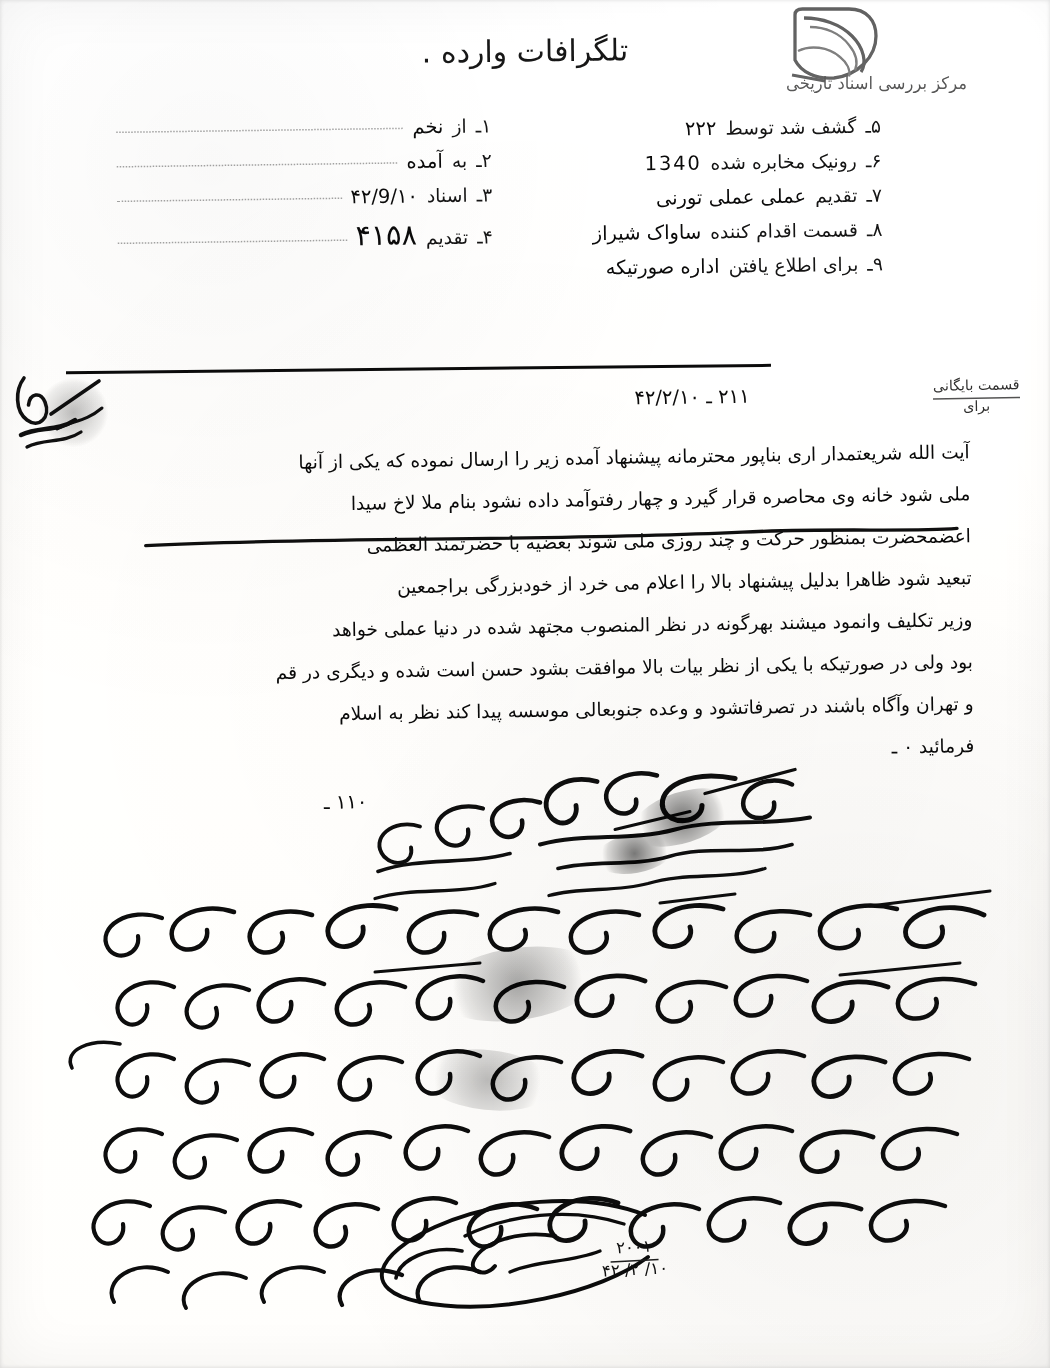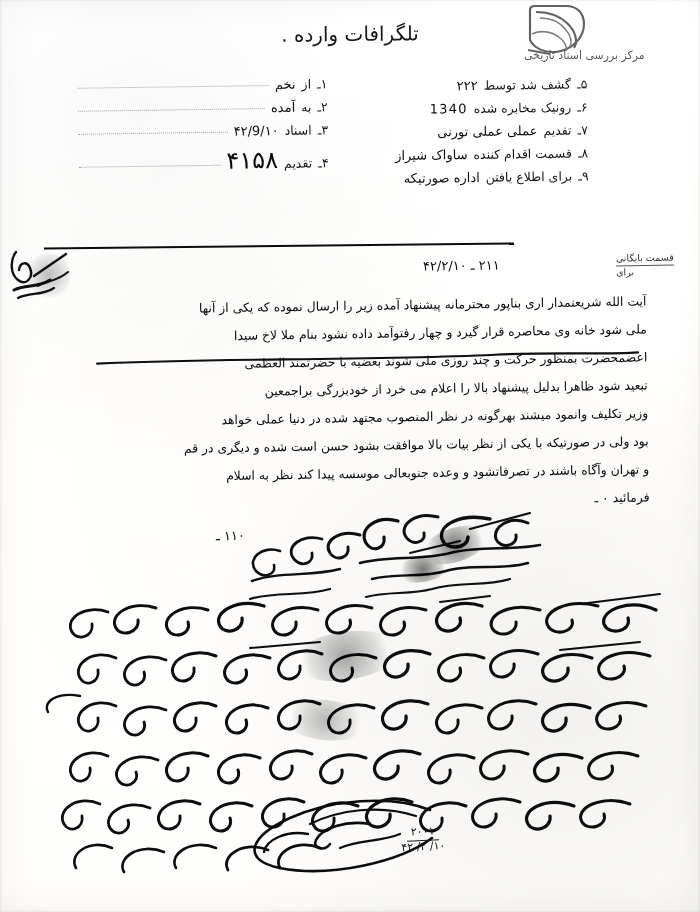--- a/index.html
+++ b/index.html
@@ -128,21 +128,21 @@
     position: relative;
     top: -3px;
     min-width: 18px;
   }
   .field-value {
     font-size: 13px;
     color: #101010;
     letter-spacing: 0.5px;
   }
   .field-value.big {
-    font-size: 24px;
+    font-size: 19px;
     letter-spacing: 2px;
   }
   .field-value.num {
     font-size: 13px;
     letter-spacing: 1.2px;
   }
 
   
   #divider {
     position: absolute;
@@ -158,21 +158,21 @@
   #stub-right {
     position: absolute;
     top: 252px;
     right: 14px;
     width: 70px;
     direction: rtl;
     font-size: 9.5px;
     color: #333;
     line-height: 1.25;
     transform: rotate(-1deg);
-    text-align: left;
+    text-align: center;
   }
   #stub-right .u {
     border-bottom: 1px solid #555;
     display: inline-block;
     padding-bottom: 1px;
   }
 
   #date-line {
     position: absolute;
     top: 258px;

